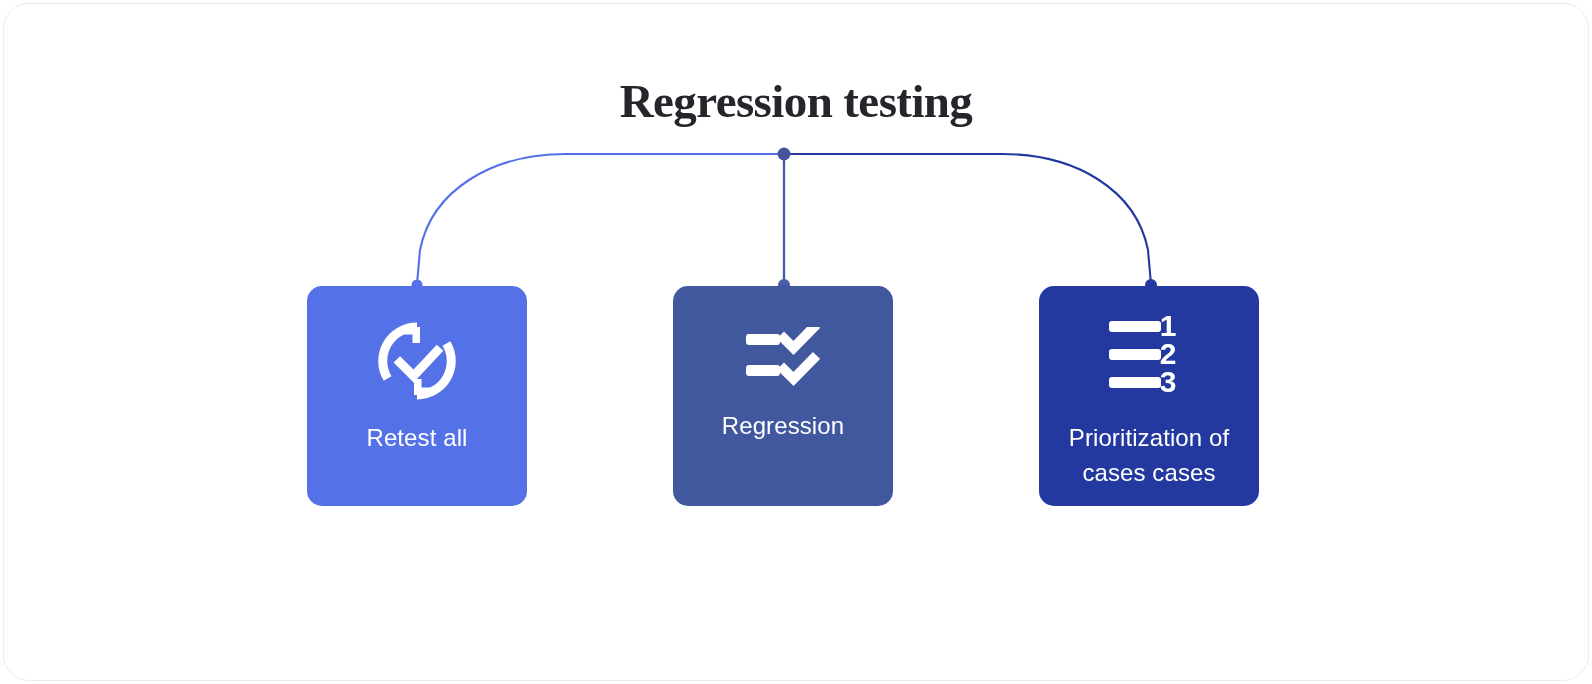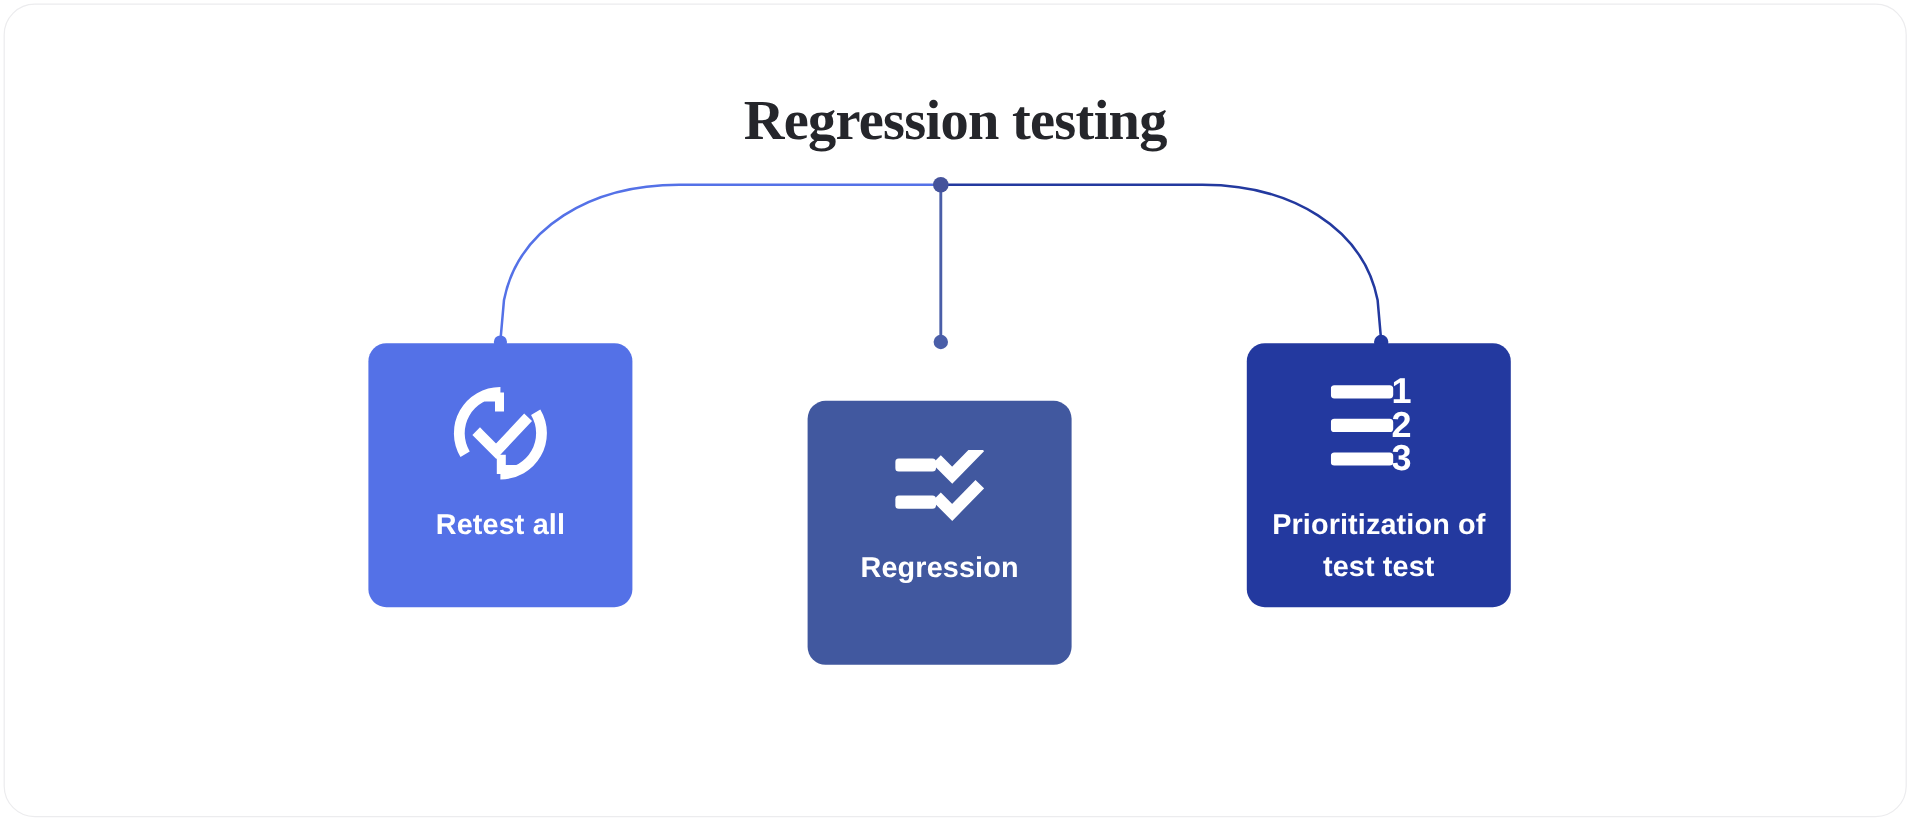--- a/index.html
+++ b/index.html
@@ -76,41 +76,41 @@
     width: 220px;
     height: 220px;
     border-radius: 15px;
     display: flex;
     flex-direction: column;
     align-items: center;
     justify-content: flex-start;
     box-sizing: border-box;
   }
   .card-1 { left: 307px; top: 286px; background: #5471e7; }
-  .card-2 { left: 673px; top: 286px; background: #41589f; margin-top: 48px; }
+  .card-2 { left: 673px; top: 286px; background: #41589f; }
   .card-3 { left: 1039px; top: 286px; background: #23399f; }
 
   .card-icon {
     margin-top: 34px;
     height: 86px;
     display: flex;
     align-items: center;
     justify-content: center;
   }
   .card-1 .card-icon { margin-top: 32px; }
   .card-2 .card-icon { margin-top: 36px; height: 72px; }
   .card-3 .card-icon { margin-top: 22px; height: 94px; }
 
   .card-label {
     color: #ffffff;
     font-size: 24px;
     line-height: 35px;
     text-align: center;
     padding: 0 10px;
-    font-weight: bold;
+    font-weight: normal;
     letter-spacing: 0.1px;
   }
   .card-1 .card-label { margin-top: 16px; }
   .card-2 .card-label { margin-top: 14px; }
   .card-3 .card-label { margin-top: 18px; }
 </style>
 </head>
 <body>
 
 <div class="canvas">
@@ -175,19 +175,19 @@
             <rect x="0" y="8" width="52" height="11" rx="3" fill="#ffffff"></rect>
             <rect x="0" y="36" width="52" height="11" rx="3" fill="#ffffff"></rect>
             <rect x="0" y="64" width="52" height="11" rx="3" fill="#ffffff"></rect>
             <text x="59" y="23" fill="#ffffff" font-family="'Liberation Sans', sans-serif" font-size="30" font-weight="bold" text-anchor="middle">1</text>
             <text x="59" y="51" fill="#ffffff" font-family="'Liberation Sans', sans-serif" font-size="30" font-weight="bold" text-anchor="middle">2</text>
             <text x="59" y="79" fill="#ffffff" font-family="'Liberation Sans', sans-serif" font-size="30" font-weight="bold" text-anchor="middle">3</text>
           </svg>
         </div>
         <div class="card-label">
           <div>Prioritization of</div>
-          <div>test test</div>
+          <div>cases cases</div>
         </div>
       </div>
 
     </div>
   </div>
 </div>
 
 </body></html>

